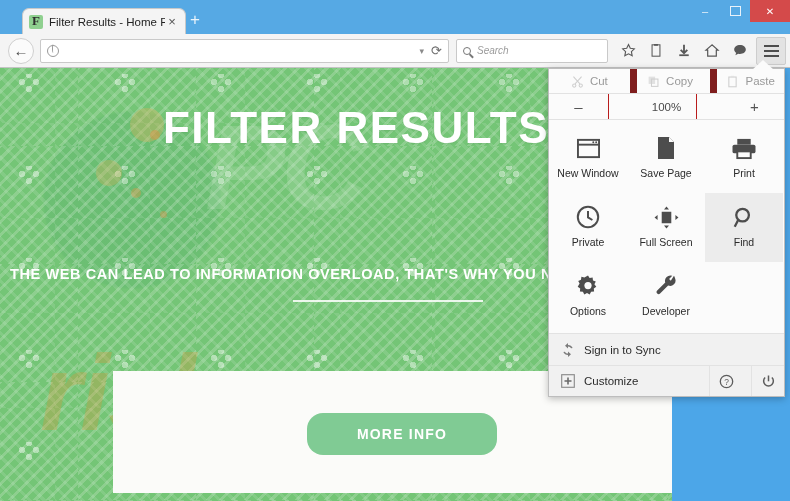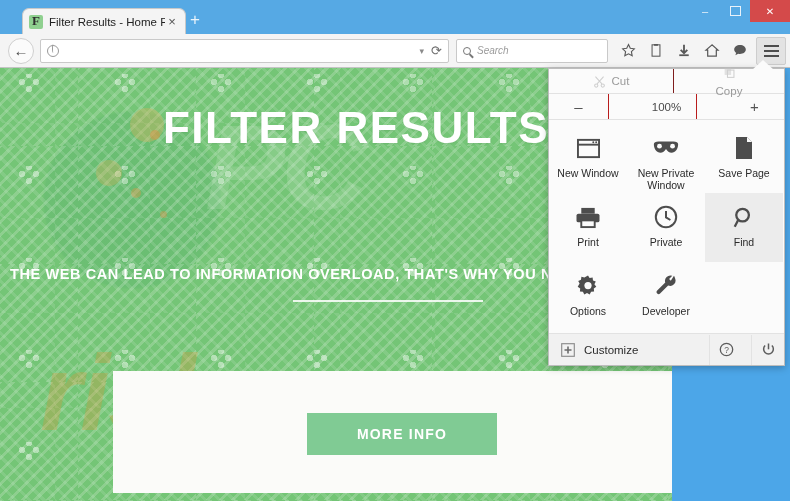--- a/index.html
+++ b/index.html
@@ -176,21 +176,21 @@
   .card {
     position: absolute; left: 113px; top: 303px;
     width: 613px; height: 122px;
     background: #fbfbf9;
   }
   .more-info {
     position: absolute; left: 194px; top: 42px;
     width: 190px; height: 42px;
     background: #80cb94; color: #ffffff;
     font-size: 14px; font-weight: bold; letter-spacing: 1.2px;
-    display: flex; align-items: center; justify-content: center;
+    display: flex; align-items: center; justify-content: center; border-radius: 16px;
   }
   .watermark {
     position: absolute; left: 40px; top: 262px;
     font-size: 108px; font-weight: bold; font-style: italic;
     color: rgba(240,140,40,0.25); letter-spacing: -2px;
     font-family: "Liberation Sans", sans-serif; white-space: nowrap;
   }
   .wm-top {
     position: absolute; left: 205px; top: 30px;
     font-size: 120px; font-weight: bold; font-style: italic;
@@ -214,21 +214,21 @@
     z-index: 30;
   }
   .edit-row {
     display: flex; height: 25px; align-items: stretch;
     border-bottom: 1px solid #e2e2e2;
   }
   .edit-item {
     flex: 1; display: flex; align-items: center; justify-content: center;
     gap: 6px; font-size: 11.5px; color: #9a9a9a; margin-left: 7px;
   }
-  .edit-item + .edit-item { border-left: 1px solid #7f1d1d; flex-direction: column; }
+  .edit-item + .edit-item { border-left: 7px solid #7f1d1d; }
   .edit-ico { opacity: 0.45; display: flex; align-items: center; }
   .zoom-row {
     display: flex; height: 26px; border-bottom: 1px solid #e2e2e2;
   }
   .zoom-item {
     flex: 1; display: flex; align-items: center; justify-content: center;
     font-size: 11.5px; color: #4a4a4a;
   }
   .zoom-item + .zoom-item { border-left: 1px solid #b91c1c; padding-left: 28px; }
   .zoom-sign { font-size: 15px; color: #555; }
@@ -369,20 +369,29 @@
       </div>
       <div class="edit-item">
         <span class="edit-ico">
           <svg width="13" height="13" viewBox="0 0 16 16">
               <rect x="2" y="2" width="8" height="9" fill="#c2c2c2"></rect>
               <rect x="5.5" y="5" width="8" height="9" fill="none" stroke="#9a9a9a" stroke-width="1.3"></rect>
             </svg>
         </span>
         <span>Copy</span>
       </div>
+      <div class="edit-item">
+        <span class="edit-ico">
+          <svg width="13" height="13" viewBox="0 0 16 16">
+              <rect x="3.5" y="2.5" width="9" height="12" fill="none" stroke="#9a9a9a" stroke-width="1.3"></rect>
+              <rect x="6" y="1" width="4" height="2.6" fill="#c2c2c2"></rect>
+            </svg>
+        </span>
+        <span>Paste</span>
+      </div>
     </div>
 
     <div class="zoom-row">
       <div class="zoom-item zoom-sign">–</div>
       <div class="zoom-item">100%</div>
       <div class="zoom-item zoom-sign">+</div>
     </div>
 
     <div class="grid">
 
@@ -391,30 +400,20 @@
           <svg width="25" height="23" viewBox="0 0 26 24">
               <rect x="2" y="3" width="22" height="18" fill="none" stroke="#4d4d4d" stroke-width="2"></rect>
               <path d="M2 8h22" stroke="#4d4d4d" stroke-width="2"></path>
               <circle cx="18" cy="5.5" r="1" fill="#4d4d4d"></circle>
               <circle cx="21" cy="5.5" r="1" fill="#4d4d4d"></circle>
             </svg>
         </span>
         <span class="cell-label">New Window</span>
       </div>
 
-      <div class="cell">
-        <span class="cell-ico">
-          <svg width="28" height="18" viewBox="0 0 30 18">
-              <path d="M2 5c0-2 2-3 5-3h16c3 0 5 1 5 3 0 5-3 9-7 9-2.5 0-4.5-1.8-6-4-1.5 2.2-3.5 4-6 4-4 0-7-4-7-9z" fill="#4d4d4d"></path>
-              <circle cx="8" cy="7" r="2.6" fill="#fbfbfb"></circle>
-              <circle cx="22" cy="7" r="2.6" fill="#fbfbfb"></circle>
-            </svg>
-        </span>
-        <span class="cell-label">New Private Window</span>
-      </div>
 
       <div class="cell">
         <span class="cell-ico">
           <svg width="20" height="24" viewBox="0 0 20 24">
               <path d="M2 1h11l5 5v17H2z" fill="#4d4d4d"></path>
               <path d="M13 1v5h5" fill="#fbfbfb"></path>
             </svg>
         </span>
         <span class="cell-label">Save Page</span>
       </div>
@@ -433,20 +432,29 @@
       <div class="cell">
         <span class="cell-ico">
           <svg width="24" height="24" viewBox="0 0 24 24">
               <circle cx="12" cy="12" r="10.2" fill="none" stroke="#4d4d4d" stroke-width="2"></circle>
               <path d="M12 6v6.4l4.4 2.6" fill="none" stroke="#4d4d4d" stroke-width="2"></path>
             </svg>
         </span>
         <span class="cell-label">Private</span>
       </div>
 
+      <div class="cell">
+        <span class="cell-ico">
+          <svg width="25" height="23" viewBox="0 0 26 24">
+              <rect x="8" y="6" width="10" height="12" fill="#4d4d4d"></rect>
+              <path d="M13 0.5l2.6 3.2h-5.2zM13 23.5l2.6-3.2h-5.2zM0.5 12l3.2-2.6v5.2zM25.5 12l-3.2-2.6v5.2z" fill="#4d4d4d"></path>
+            </svg>
+        </span>
+        <span class="cell-label">Full Screen</span>
+      </div>
 
       <div class="cell hl-soft">
         <span class="cell-ico">
           <svg width="23" height="23" viewBox="0 0 24 24">
               <circle cx="10" cy="9.5" r="6.6" fill="none" stroke="#4d4d4d" stroke-width="2.4"></circle>
               <path d="M5.4 14.6L1.8 21.6" stroke="#4d4d4d" stroke-width="2.4" fill="none"></path>
             </svg>
         </span>
         <span class="cell-label">Find</span>
       </div>
@@ -467,20 +475,29 @@
           <svg width="23" height="23" viewBox="0 0 24 24">
               <path d="M21 3.6a5.6 5.6 0 01-7.3 7.3L5.3 19.3a2.1 2.1 0 01-3-3l8.4-8.4A5.6 5.6 0 0118 .9l-3.3 3.3 1.8 1.8L19.8.7c.5.8.9 1.8 1.2 2.9z" fill="#4d4d4d"></path>
             </svg>
         </span>
         <span class="cell-label">Developer</span>
       </div>
 
     </div>
 
     <div class="panel-foot">
+      <div class="foot-row">
+        <span>
+          <svg width="14" height="14" viewBox="0 0 16 16">
+              <path d="M8 2.2a5.8 5.8 0 015.3 3.4l-1.7.5A4 4 0 008 4v2.4L4.6 3.2 8 0z" fill="#7a7a7a"></path>
+              <path d="M8 13.8a5.8 5.8 0 01-5.3-3.4l1.7-.5A4 4 0 008 12V9.6l3.4 3.2L8 16z" fill="#7a7a7a"></path>
+            </svg>
+        </span>
+        <span>Sign in to Sync</span>
+      </div>
       <div class="foot-row">
         <span>
           <svg width="14" height="14" viewBox="0 0 16 16">
               <rect x="0.8" y="0.8" width="14.4" height="14.4" fill="none" stroke="#8a8a8a" stroke-width="1.3"></rect>
               <path d="M8 4v8M4 8h8" stroke="#6a6a6a" stroke-width="1.8"></path>
             </svg>
         </span>
         <span>Customize</span>
         <span class="foot-spacer"></span>
         <span class="foot-btn">

